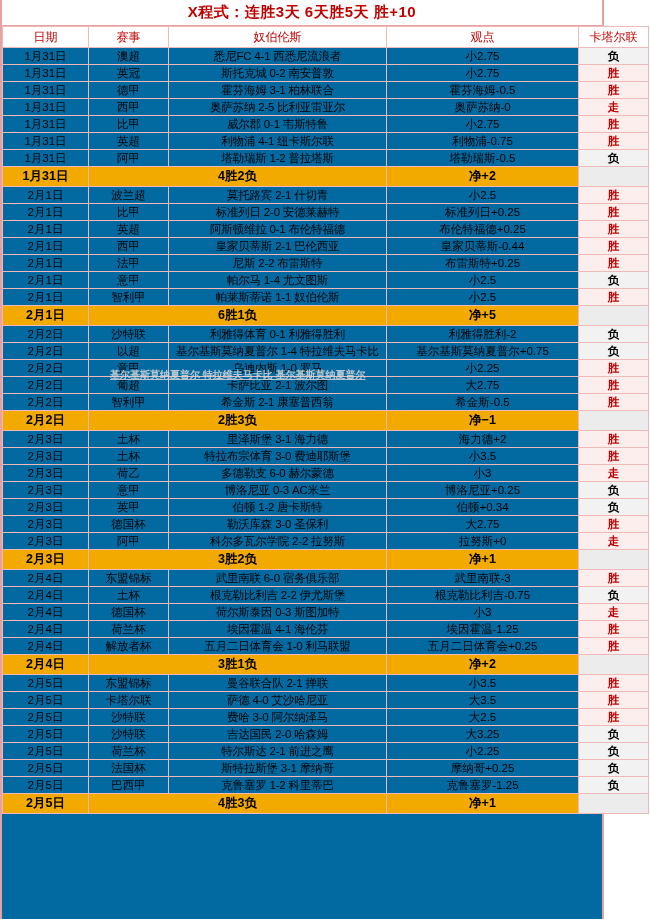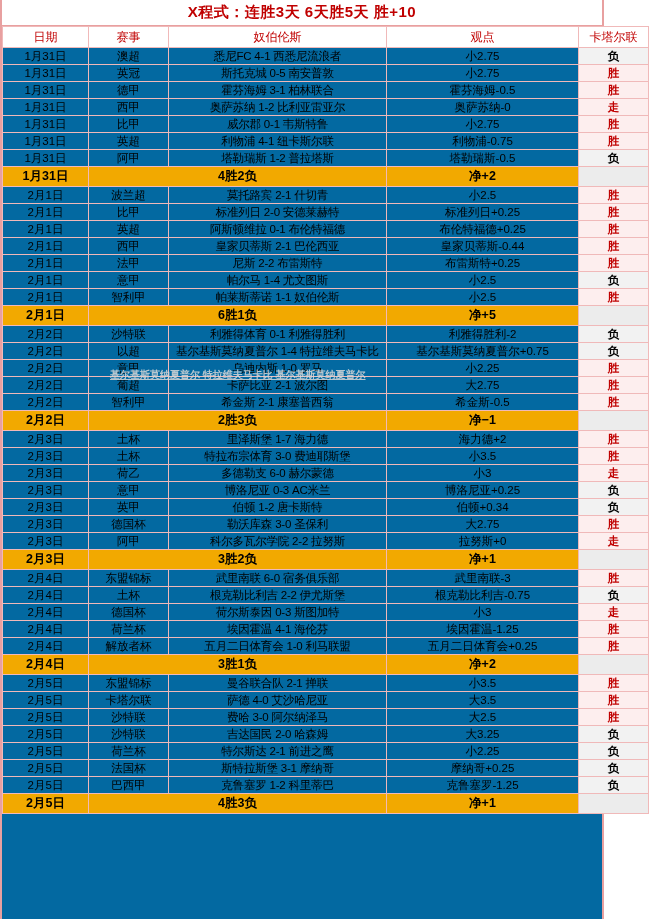--- a/index.html
+++ b/index.html
@@ -122,35 +122,35 @@
         <tr>
           <td class="date">1月31日</td>
           <td class="league">澳超</td>
           <td class="match">悉尼FC 4-1 西悉尼流浪者</td>
           <td class="view">小2.75</td>
           <td class="res lose">负</td>
         </tr>
         <tr>
           <td class="date">1月31日</td>
           <td class="league">英冠</td>
-          <td class="match">斯托克城 0-5 南安普敦</td>
+          <td class="match">斯托克城 0-2 南安普敦</td>
           <td class="view">小2.75</td>
           <td class="res win">胜</td>
         </tr>
         <tr>
           <td class="date">1月31日</td>
           <td class="league">德甲</td>
           <td class="match">霍芬海姆 3-1 柏林联合</td>
           <td class="view">霍芬海姆-0.5</td>
           <td class="res win">胜</td>
         </tr>
         <tr>
           <td class="date">1月31日</td>
           <td class="league">西甲</td>
-          <td class="match">奥萨苏纳 1-2 比利亚雷亚尔</td>
+          <td class="match">奥萨苏纳 2-5 比利亚雷亚尔</td>
           <td class="view">奥萨苏纳-0</td>
           <td class="res draw">走</td>
         </tr>
         <tr>
           <td class="date">1月31日</td>
           <td class="league">比甲</td>
           <td class="match">威尔郡 0-1 韦斯特鲁</td>
           <td class="view">小2.75</td>
           <td class="res win">胜</td>
         </tr>
@@ -266,21 +266,21 @@
         </tr>
         <tr class="summary">
           <td class="sum-date">2月2日</td>
           <td class="sum-mid" colspan="2">2胜3负</td>
           <td class="sum-net">净−1</td>
           <td class="sum-blank"></td>
         </tr>
         <tr>
           <td class="date">2月3日</td>
           <td class="league">土杯</td>
-          <td class="match">里泽斯堡 1-7 海力德</td>
+          <td class="match">里泽斯堡 3-1 海力德</td>
           <td class="view">海力德+2</td>
           <td class="res win">胜</td>
         </tr>
         <tr>
           <td class="date">2月3日</td>
           <td class="league">土杯</td>
           <td class="match">特拉布宗体育 3-0 费迪耶斯堡</td>
           <td class="view">小3.5</td>
           <td class="res win">胜</td>
         </tr>

